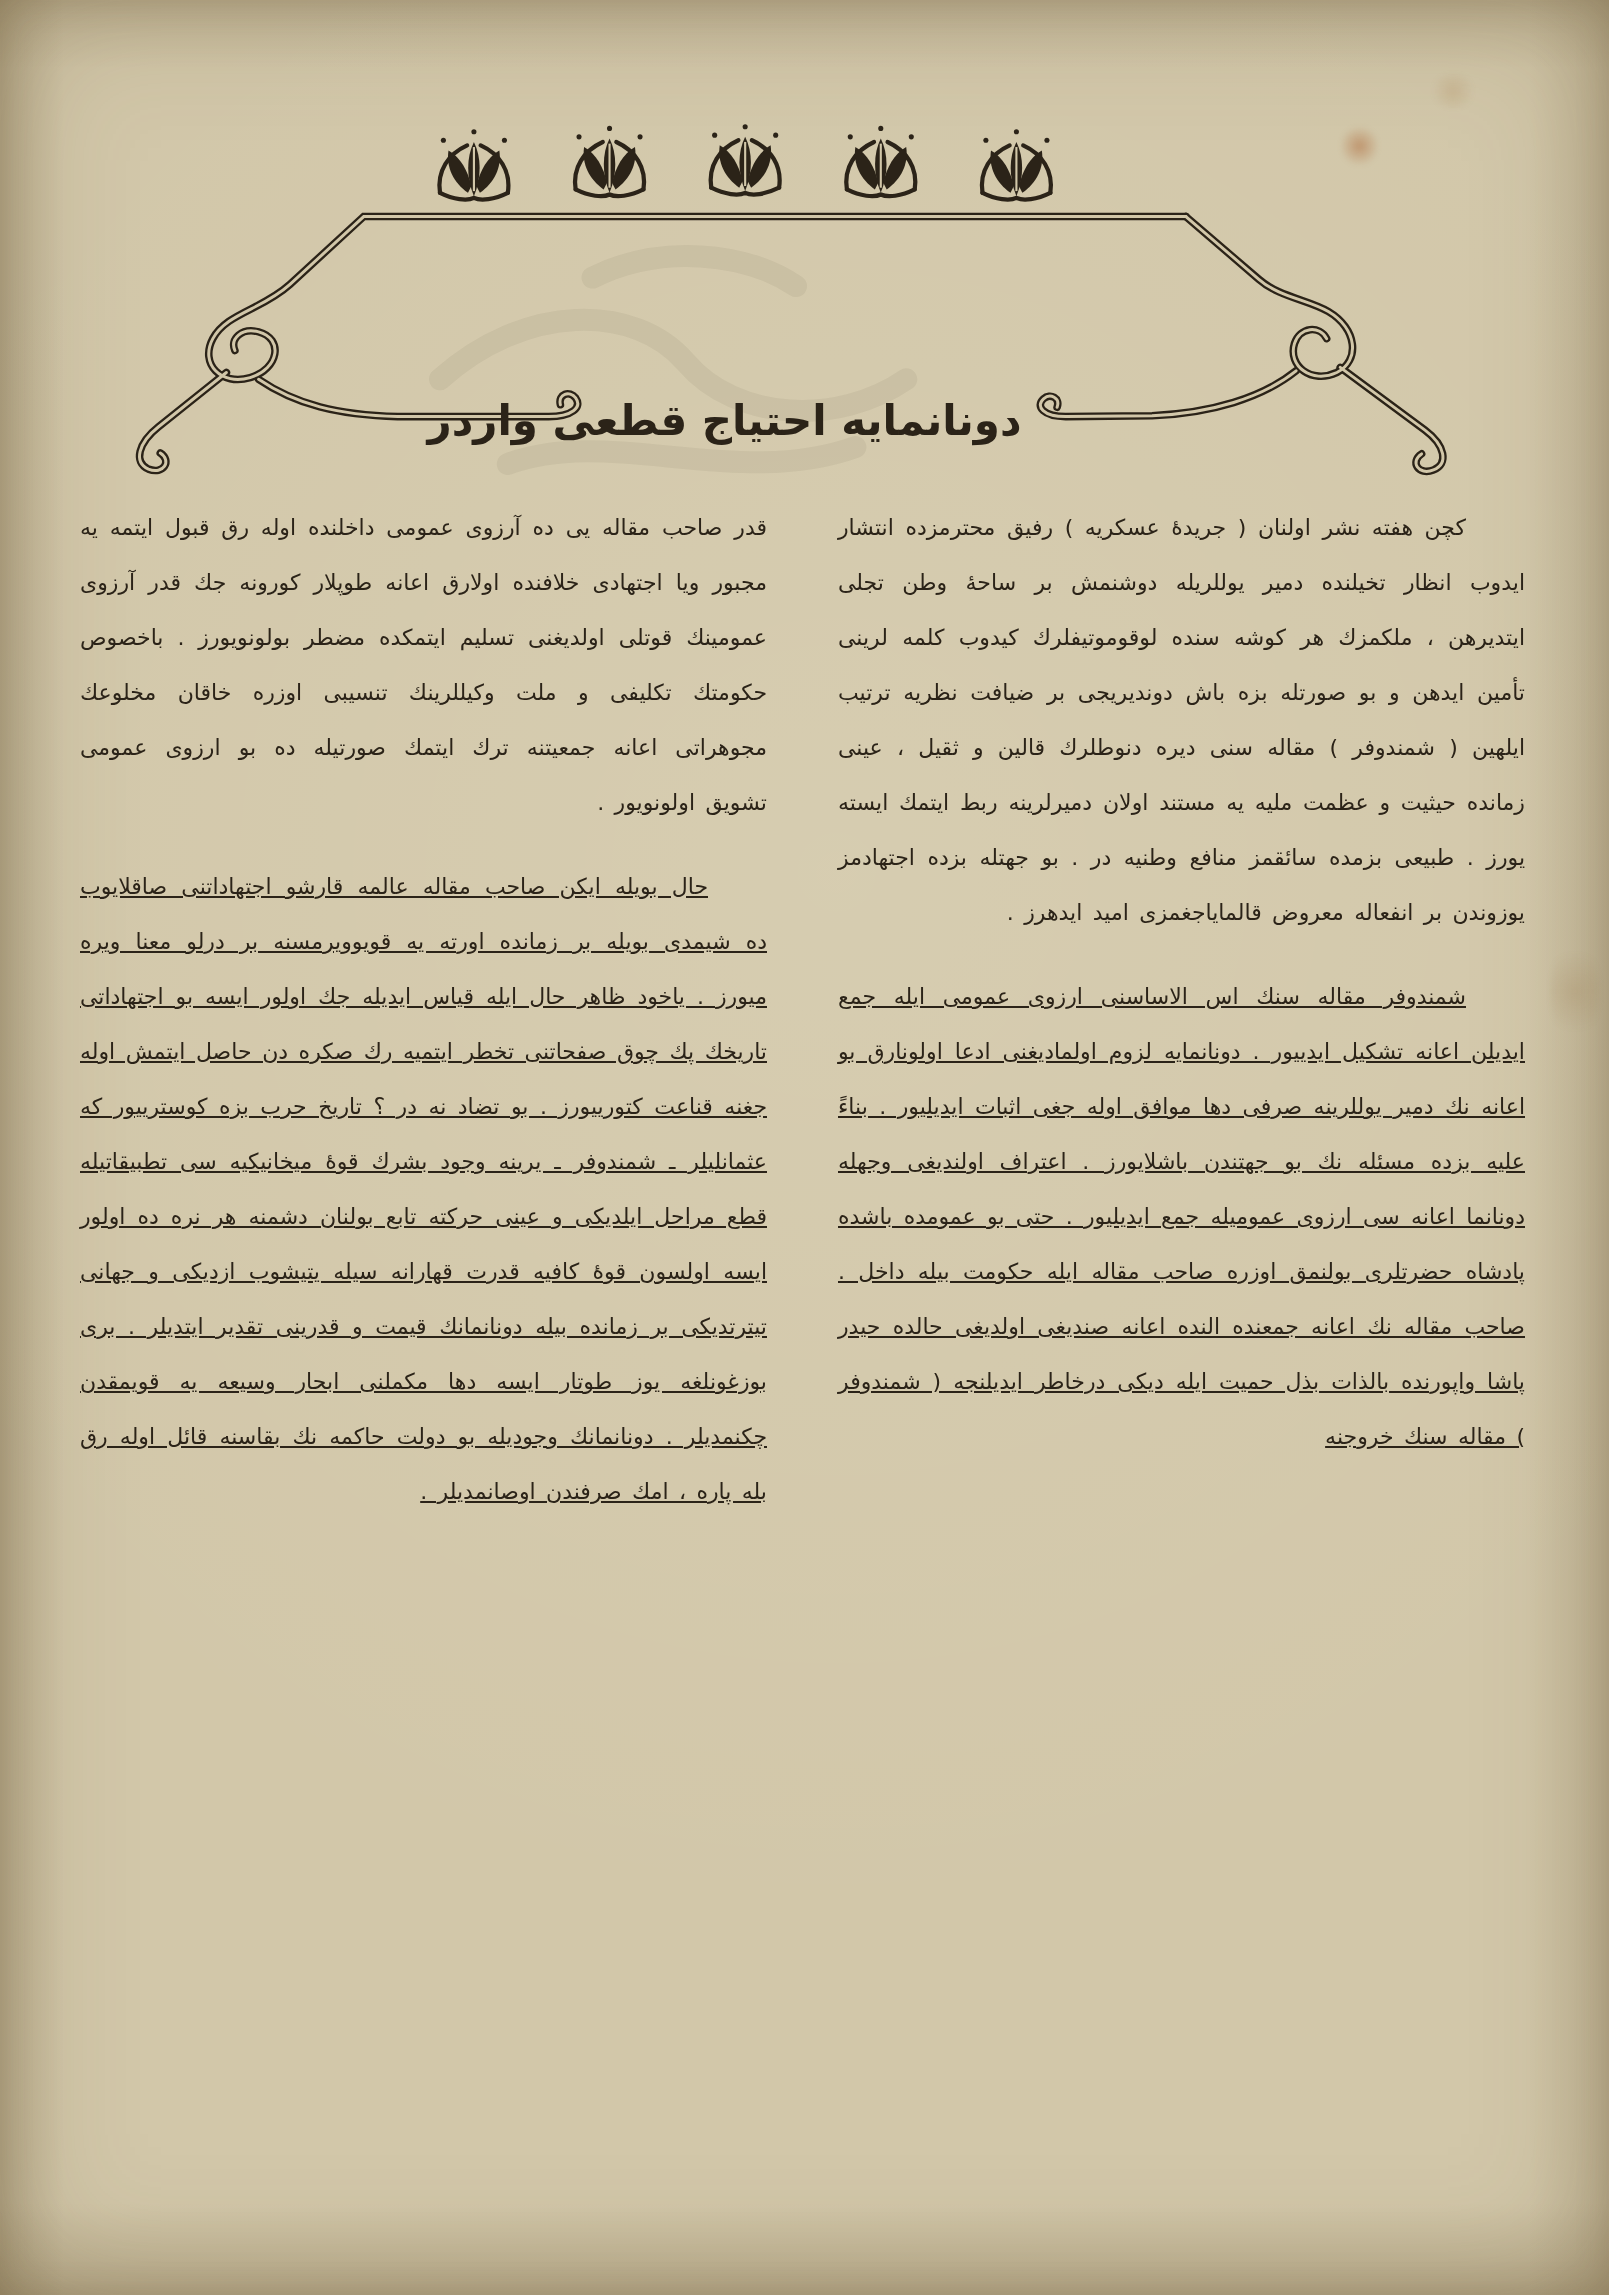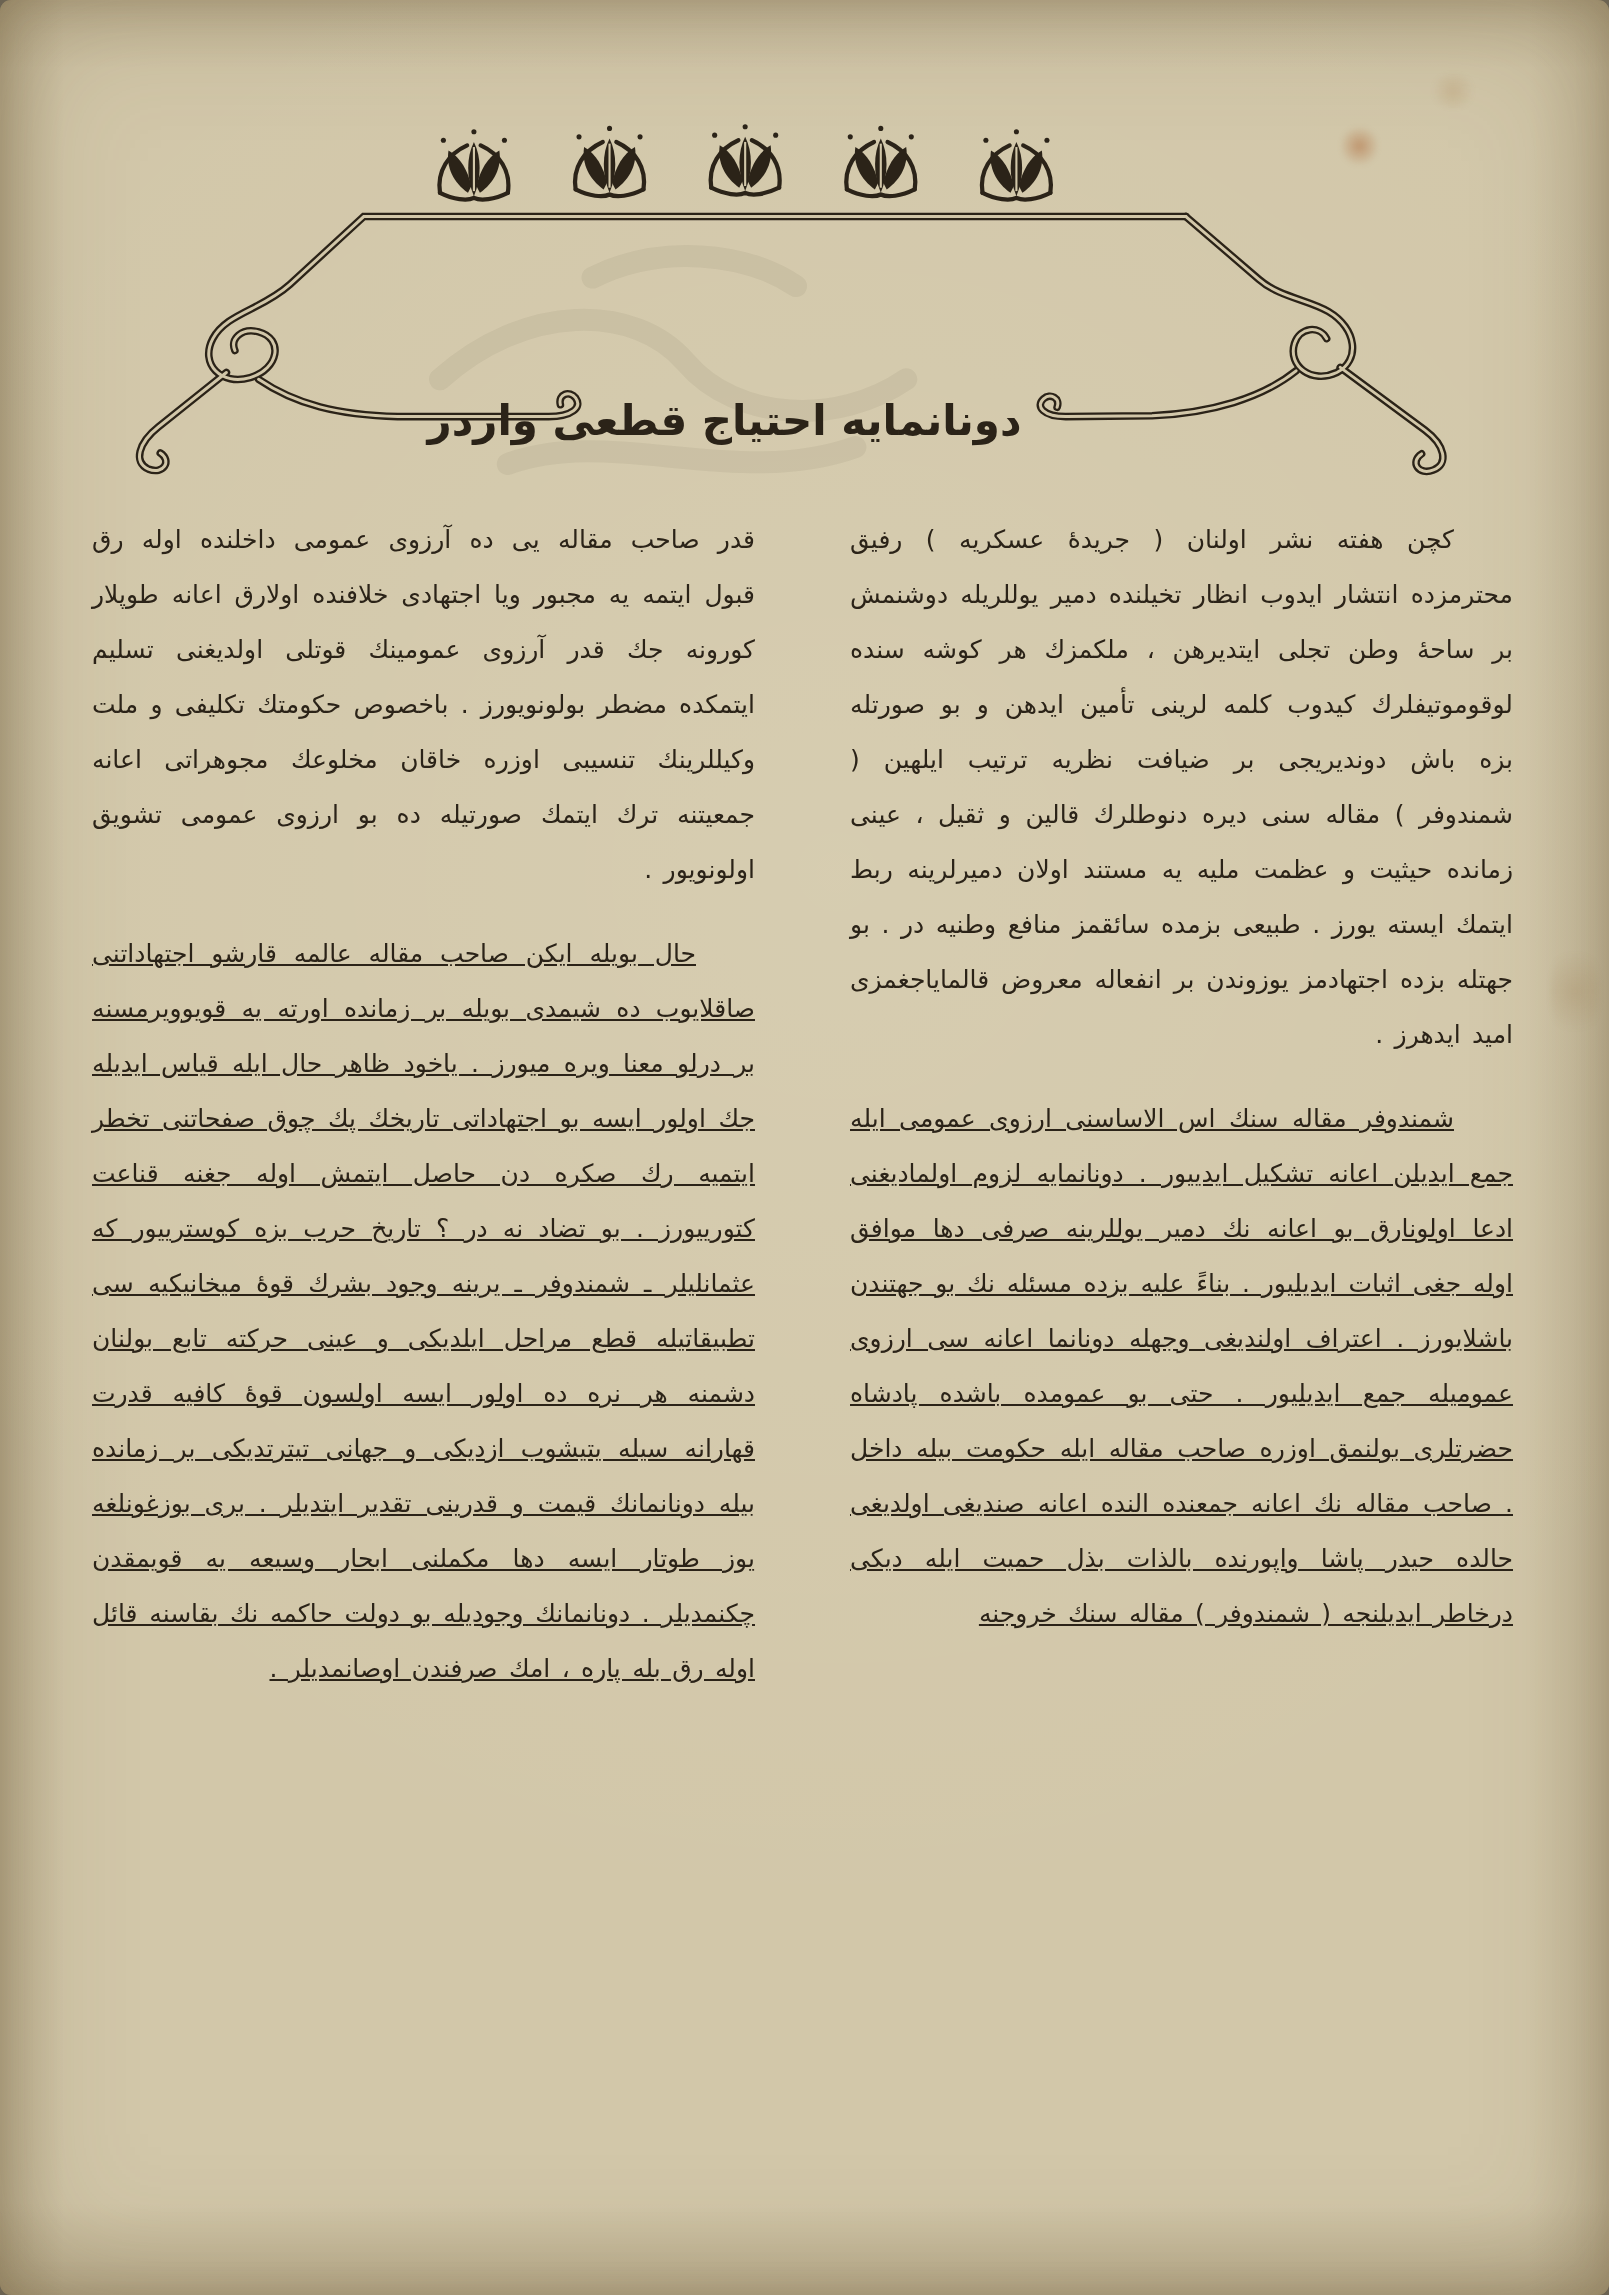--- a/index.html
+++ b/index.html
@@ -8,21 +8,20 @@
     width:1609px;height:2295px;
     margin:0 auto;
     background:
       radial-gradient(120% 85% at 52% 38%, rgba(255,255,242,0.10), rgba(255,255,242,0) 55%),
       linear-gradient(90deg, rgba(110,92,55,0.22), rgba(110,92,55,0) 4%, rgba(110,92,55,0) 95%, rgba(110,92,55,0.15)),
       linear-gradient(180deg, rgba(110,92,55,0.16), rgba(110,92,55,0) 3%, rgba(110,92,55,0) 96%, rgba(110,92,55,0.22)),
       var(--paper,#d2c7a9);
     overflow:hidden;
     font-family:"DejaVu Sans",sans-serif;
     color:var(--ink,#2b2318);
-    border-radius:11px;
   }
   .vignette{
     position:absolute;inset:0;pointer-events:none;
     box-shadow:inset 0 0 134px rgba(92,74,40,.30), inset 0 0 34px rgba(92,74,40,.18);
   }
   .stain{position:absolute;border-radius:50%;filter:blur(2.5px);pointer-events:none;}
   .stain-1{left:1341px;top:124px;width:37px;height:44px;
     background:radial-gradient(circle at 50% 50%, rgba(168,90,40,.45), rgba(168,90,40,0) 70%);}
   .stain-2{left:1428px;top:74px;width:50px;height:34px;
     background:radial-gradient(circle at 50% 50%, rgba(160,110,50,.18), rgba(160,110,50,0) 70%);}
@@ -46,22 +45,22 @@
     font-size:42px;font-weight:bold;letter-spacing:0.8px;
     color:var(--ink,#2b2318);
   }
 
   .columns{
     position:absolute;top:500px;left:80px;right:84px;bottom:25px;
     display:flex;flex-direction:row;direction:rtl;gap:71px;
   }
   .col{flex:1 1 0;direction:rtl;}
   .para{
-    margin:12px;
-    font-size:25px;line-height:55px;
+    margin:0;
+    font-size:22px;line-height:55px;
     text-align:justify;text-align-last:right;
     word-spacing:3.4px;
   }
   .para + .para{margin-top:28.6px;text-decoration:underline;}
   .para.indent{text-indent:59px;}
 </style>
 </head>
 <body>
 
 <div class="page">

